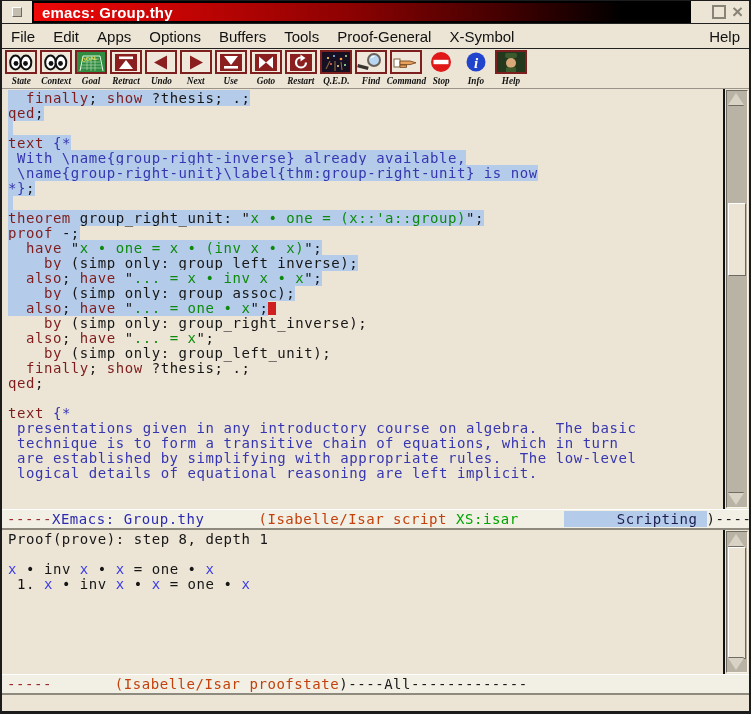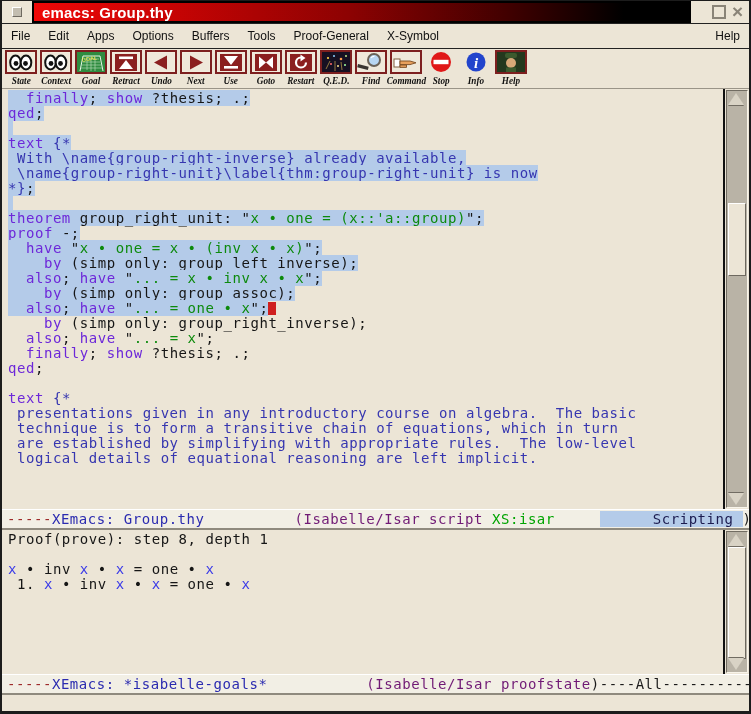--- a/index.html
+++ b/index.html
@@ -16,21 +16,21 @@
   .tb-menu-btn{width:8px;height:8px;background:#c3bdb0;border:1px solid;border-color:#fff #6e6960 #6e6960 #fff;}
   .tb-main{flex:1;background:#000;padding:2px;}
   .tb-grad{height:100%;background:linear-gradient(90deg,#ef0808 0%,#c90404 20%,#8d0202 48%,#420000 72%,#000 90%);
     display:flex;align-items:center;}
   .tb-title{color:#fff;font-weight:bold;font-size:15px;padding-left:8px;letter-spacing:.2px;}
   .tb-right{width:52px;display:flex;align-items:center;justify-content:flex-end;gap:6px;padding-right:6px;}
   .tb-max{width:10px;height:10px;border:2px solid #8a8478;}
   .tb-close{color:#8a8478;font-size:19px;line-height:10px;font-weight:bold;}
   
   .menubar{height:24px;border-top:1px solid #222;border-bottom:1px solid #222;background:#ece5d6;
-    display:flex;align-items:center;font-size:12px;color:#111;flex:0 0 auto;}
+    display:flex;align-items:center;font-size:15px;color:#111;flex:0 0 auto;}
   .menu-left{display:flex;}
   .menu-item{padding:0 9px;}
   .menu-right{margin-left:auto;}
   
   .toolbar{height:38px;background:#ece5d6;border-bottom:1px solid #9a9488;display:flex;align-items:flex-start;
     padding:1px 0 0 2px;flex:0 0 auto;}
   .tool-btn{width:34px;height:36px;display:flex;flex-direction:column;align-items:center;margin-right:1px;}
   .tool-frame{width:28px;height:21px;border:2px solid #7d1f1f;box-shadow:inset 0 0 0 1px #f2ecdd;
     background:#efe8da;display:flex;align-items:center;justify-content:center;overflow:hidden;}
   .tool-frame.noframe{border-color:transparent;box-shadow:none;background:transparent;}
@@ -39,33 +39,33 @@
     color:#111;line-height:11px;margin-top:1px;white-space:nowrap;transform:scaleX(.92);}
   
   .winrow{display:flex;flex:0 0 auto;}
   .buffer{flex:1;background:#ece5d6;overflow:hidden;padding:2px 0 0 6px;
     font-family:"DejaVu Sans Mono", monospace;font-size:14px;letter-spacing:.55px;color:#161616;}
   .winrow.script{height:420px;}
   .winrow.goalsrow{height:144px;}
   .line{height:15px;line-height:15px;white-space:pre;}
   .line .lw{display:inline;}
   .line.hl .lw{background:#b4cbe9;}
-  .c-kw{color:#6d28d9;}
+  .c-kw{color:#7f1d1d;}
   .c-pl{color:#161616;}
   .c-str{color:#0d8a0d;}
   .c-blue{color:#3636b0;}
   .c-var{color:#3c3ce8;}
   .cursor{display:inline-block;width:8px;height:13px;background:#cf1f1f;vertical-align:-2px;}
   
   .modeline{height:18px;flex:0 0 auto;background:#f2efe5;border-top:1px solid #fff;
     border-bottom:2px solid #8f8a7e;display:flex;align-items:center;padding-left:5px;
     font-family:"DejaVu Sans Mono", monospace;font-size:14px;letter-spacing:.55px;white-space:pre;overflow:hidden;}
   .m-dash{color:#9e2b2b;}
   .m-name{color:#2b2bb0;}
-  .m-red{color:#701a75;margin-left:36px;}
+  .m-red{color:#c2410c;}
   .m-green{color:#00a400;}
   .m-dgreen{color:#107010;margin-top:48px;}
   .m-hl{background:#b4cbe9;color:#1c1c50;padding-left:44px;}
   .m-pl{color:#1a1a1a;}
   
   .sb-col{width:22px;flex:0 0 auto;border-left:2px solid #111;background:#ece5d6;display:flex;padding:1px;}
   .sb{flex:1;position:relative;background:#b9b3a6;border:1px solid;border-color:#716c62 #f8f4ea #f8f4ea #716c62;}
   .sb-arrow{position:absolute;left:1px;width:0;height:0;border-left:8px solid transparent;border-right:8px solid transparent;}
   .sb-arrow.up{top:2px;border-bottom:12px solid #d9d3c5;filter:drop-shadow(0 1px 0 #716c62);}
   .sb-arrow.down{bottom:2px;border-top:12px solid #d9d3c5;filter:drop-shadow(0 -1px 0 #716c62);}
@@ -281,20 +281,21 @@
         <div class="line hl"><span class="lw" style="padding-left: 5px;"></span></div>
         <div class="line hl"><span class="lw"><span class="c-kw">theorem</span><span class="c-pl"> group_right_unit: "</span><span class="c-str">x • one = (x::'a::group)</span><span class="c-pl">";</span></span></div>
         <div class="line hl"><span class="lw"><span class="c-kw">proof</span><span class="c-pl"> -;</span></span></div>
         <div class="line hl"><span class="lw"><span class="c-kw">  have</span><span class="c-pl"> "</span><span class="c-str">x • one = x • (inv x • x)</span><span class="c-pl">";</span></span></div>
         <div class="line hl"><span class="lw"><span class="c-kw">    by</span><span class="c-pl"> (simp only: group_left_inverse);</span></span></div>
         <div class="line hl"><span class="lw"><span class="c-kw">  also</span><span class="c-pl">; </span><span class="c-kw">have</span><span class="c-pl"> "</span><span class="c-str">... = x • inv x • x</span><span class="c-pl">";</span></span></div>
         <div class="line hl"><span class="lw"><span class="c-kw">    by</span><span class="c-pl"> (simp only: group_assoc);</span></span></div>
         <div class="line hl"><span class="lw"><span class="c-kw">  also</span><span class="c-pl">; </span><span class="c-kw">have</span><span class="c-pl"> "</span><span class="c-str">... = one • x</span><span class="c-pl">";</span></span><span class="cursor"></span></div>
         <div class="line"><span class="lw"><span class="c-kw">    by</span><span class="c-pl"> (simp only: group_right_inverse);</span></span></div>
         <div class="line"><span class="lw"><span class="c-kw">  also</span><span class="c-pl">; </span><span class="c-kw">have</span><span class="c-pl"> "</span><span class="c-str">... = x</span><span class="c-pl">";</span></span></div>
+        <div class="line"><span class="lw"><span class="c-kw">    by</span><span class="c-pl"> (simp only: group_left_unit);</span></span></div>
         <div class="line"><span class="lw"><span class="c-kw">  finally</span><span class="c-pl">; </span><span class="c-kw">show</span><span class="c-pl"> ?thesis; .;</span></span></div>
         <div class="line"><span class="lw"><span class="c-kw">qed</span><span class="c-pl">;</span></span></div>
         <div class="line"><span class="lw"></span></div>
         <div class="line"><span class="lw"><span class="c-kw">text</span><span class="c-pl"> </span><span class="c-blue">{*</span></span></div>
         <div class="line"><span class="lw"><span class="c-blue"> presentations given in any introductory course on algebra.  The basic</span></span></div>
         <div class="line"><span class="lw"><span class="c-blue"> technique is to form a transitive chain of equations, which in turn</span></span></div>
         <div class="line"><span class="lw"><span class="c-blue"> are established by simplifying with appropriate rules.  The low-level</span></span></div>
         <div class="line"><span class="lw"><span class="c-blue"> logical details of equational reasoning are left implicit.</span></span></div>
       </div>
     <div class="sb-col">
@@ -317,17 +318,17 @@
       </div>
     <div class="sb-col">
       <div class="sb">
         <div class="sb-arrow up"></div>
         <div class="sb-thumb" id="thumb2" style="top: 11%; height: 78%;"></div>
         <div class="sb-arrow down"></div>
       </div>
     </div>
   </div>
 
-  <div class="modeline" id="ml2"><span class="m-dash">-----</span><span class="m-name">XEmacs: *isabelle-goals*</span><span class="m-pl">       </span><span class="m-red">(Isabelle/Isar proofstate</span><span class="m-pl">)----All-------------</span></div>
+  <div class="modeline" id="ml2"><span class="m-dash">-----</span><span class="m-pl">       </span><span class="m-red">(Isabelle/Isar proofstate</span><span class="m-pl">)----All-------------</span></div>
 
   <div class="minibuffer"></div>
 
 </div>
 
 </body></html>

